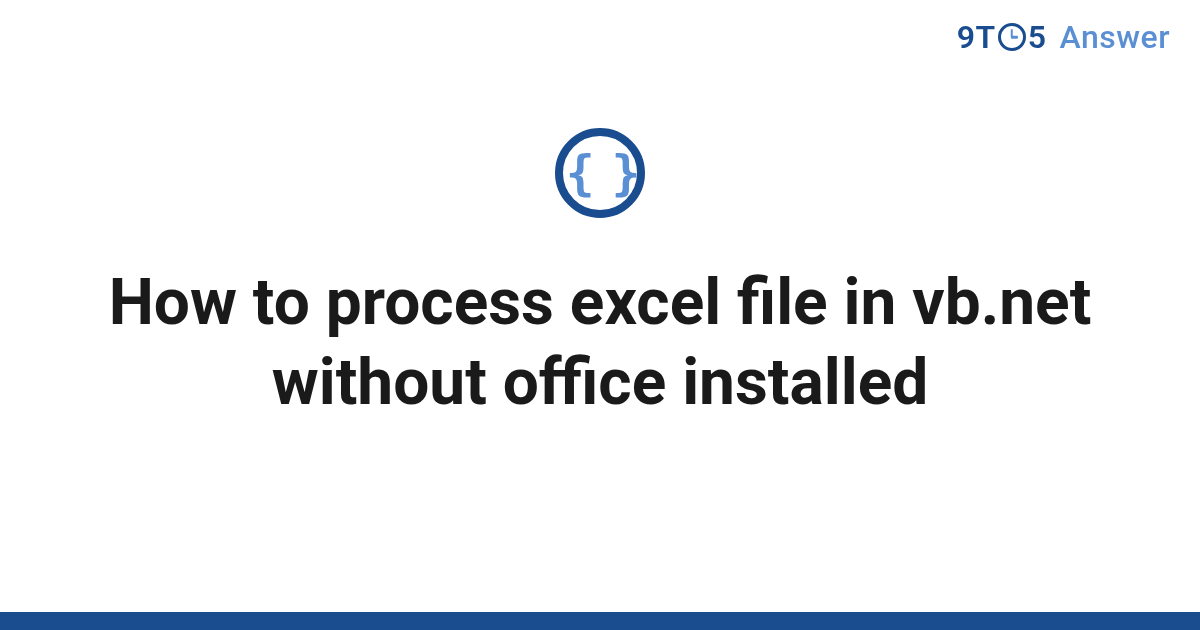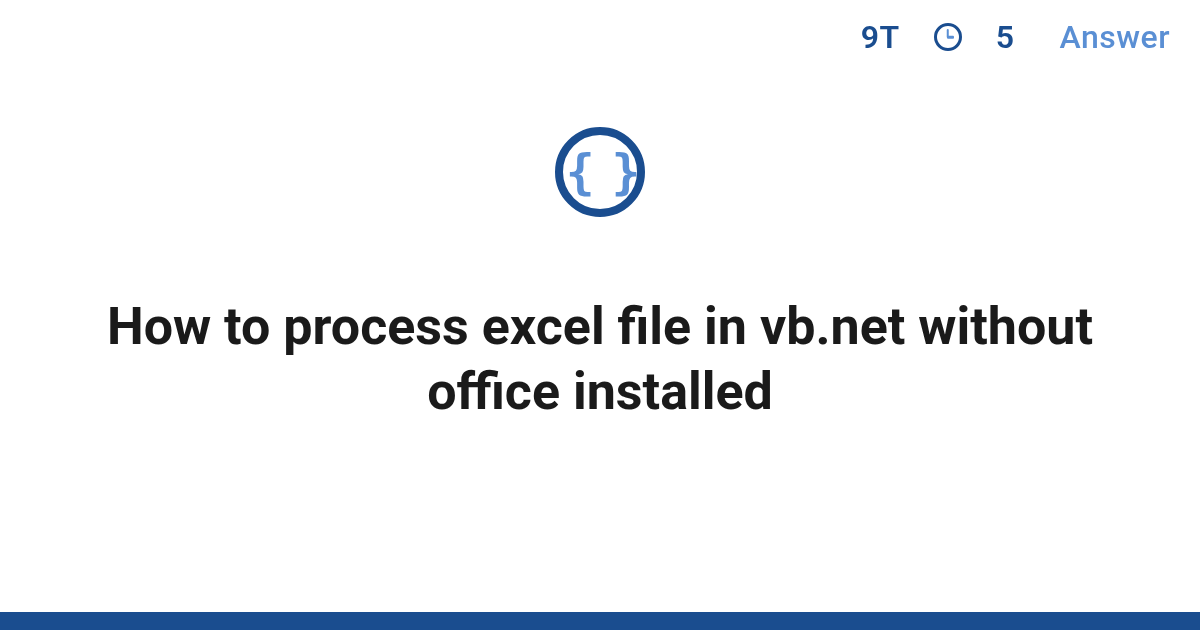--- a/index.html
+++ b/index.html
@@ -1,19 +1,18 @@
 <!DOCTYPE html>
 <html><head>
   <meta charset="utf-8">
   <style>
     * {
       margin: 0;
       padding: 0;
       box-sizing: border-box;
-      gap: 32px;
     }
     body {
       width: 1200px;
       height: 630px;
       background: #ffffff;
       font-family: -apple-system, BlinkMacSystemFont, "Segoe UI", Roboto, Helvetica, Arial, sans-serif;
       position: relative;
       overflow: hidden;
     }
     .logo {
@@ -98,21 +97,21 @@
     }
     .brace {
       font-size: 48px;
       font-weight: 700;
       color: #5a8fd4;
       font-family: "Consolas", "Monaco", monospace;
       letter-spacing: -6px;
       line-height: 1;
     }
     .title {
-      font-size: 52px;
+      font-size: 64px;
       font-weight: 700;
       color: #1a1a1a;
       text-align: center;
       line-height: 1.25;
       max-width: 1050px;
     }
     .bottom-bar {
       position: absolute;
       bottom: 0;
       left: 0;

